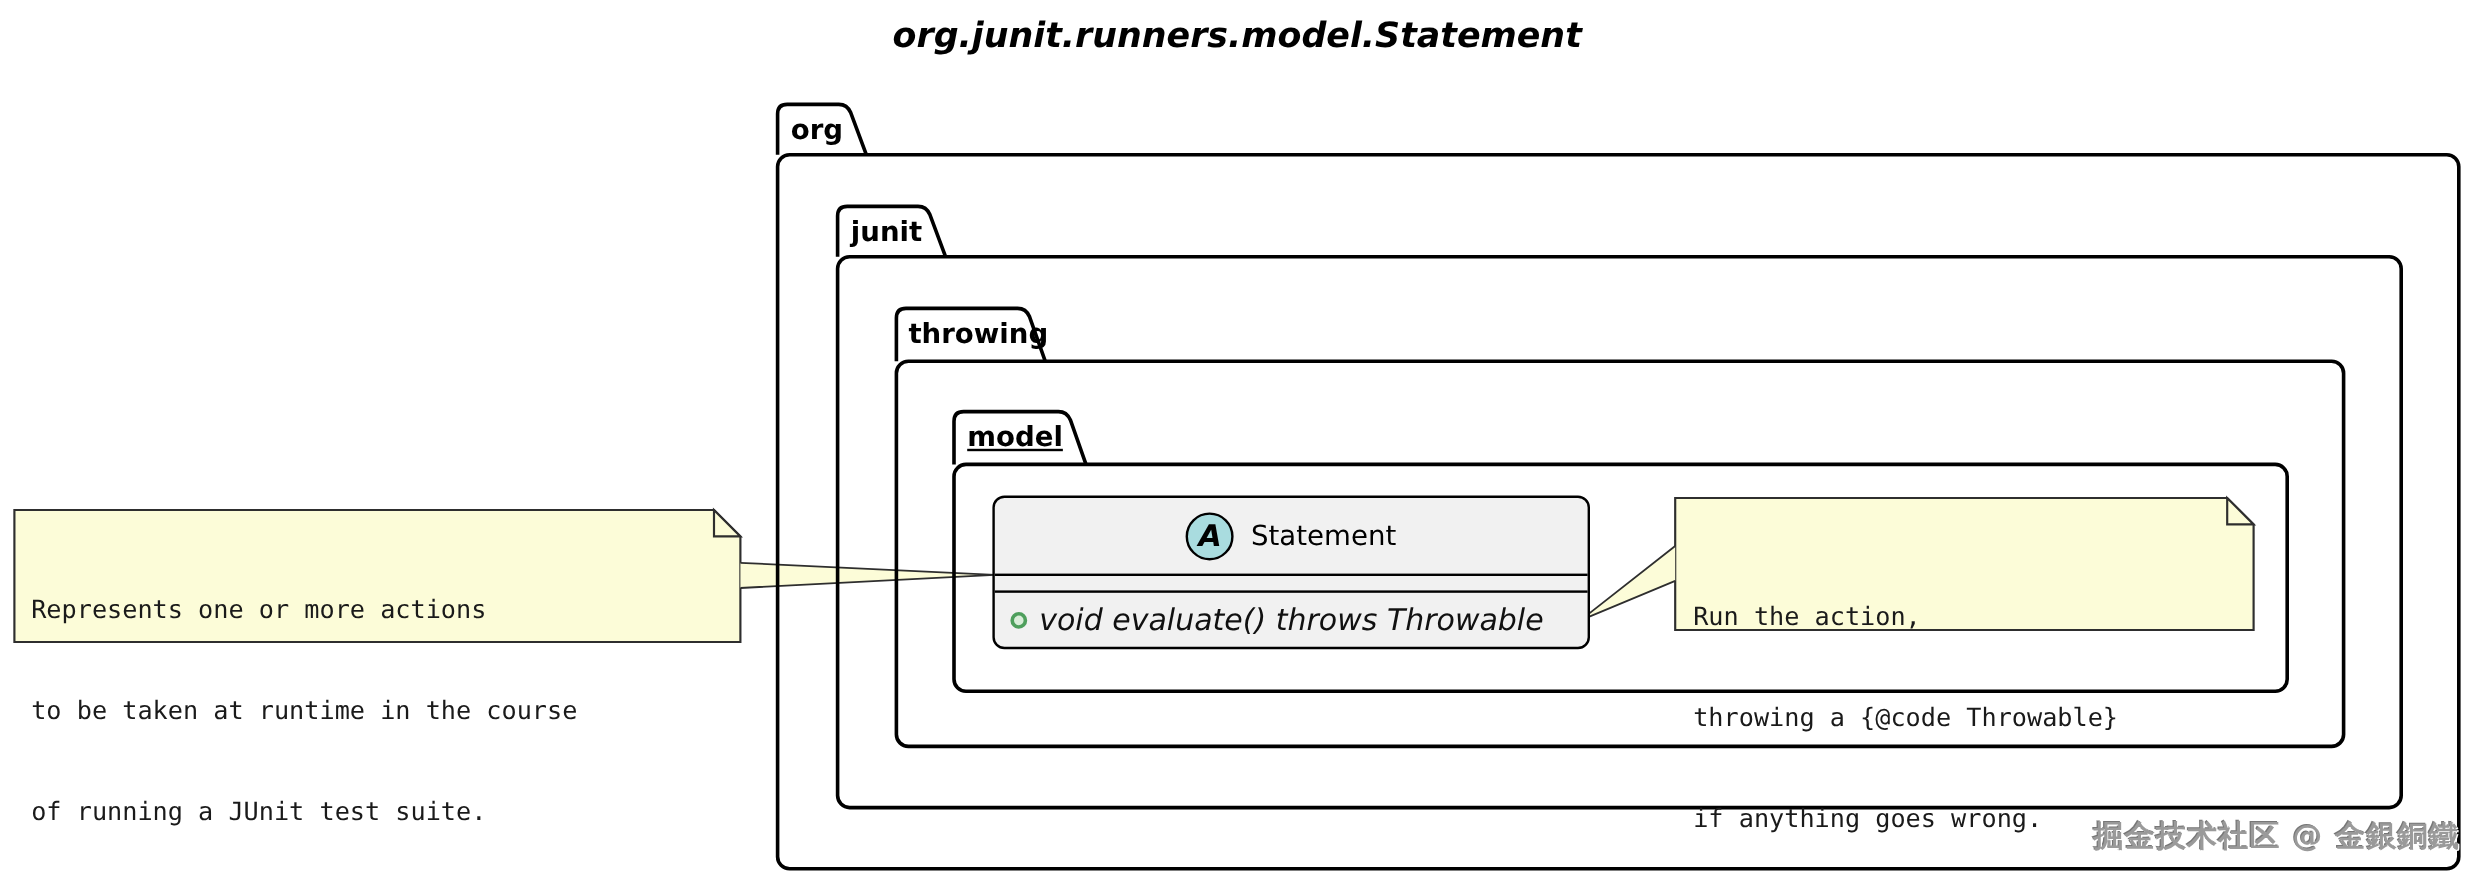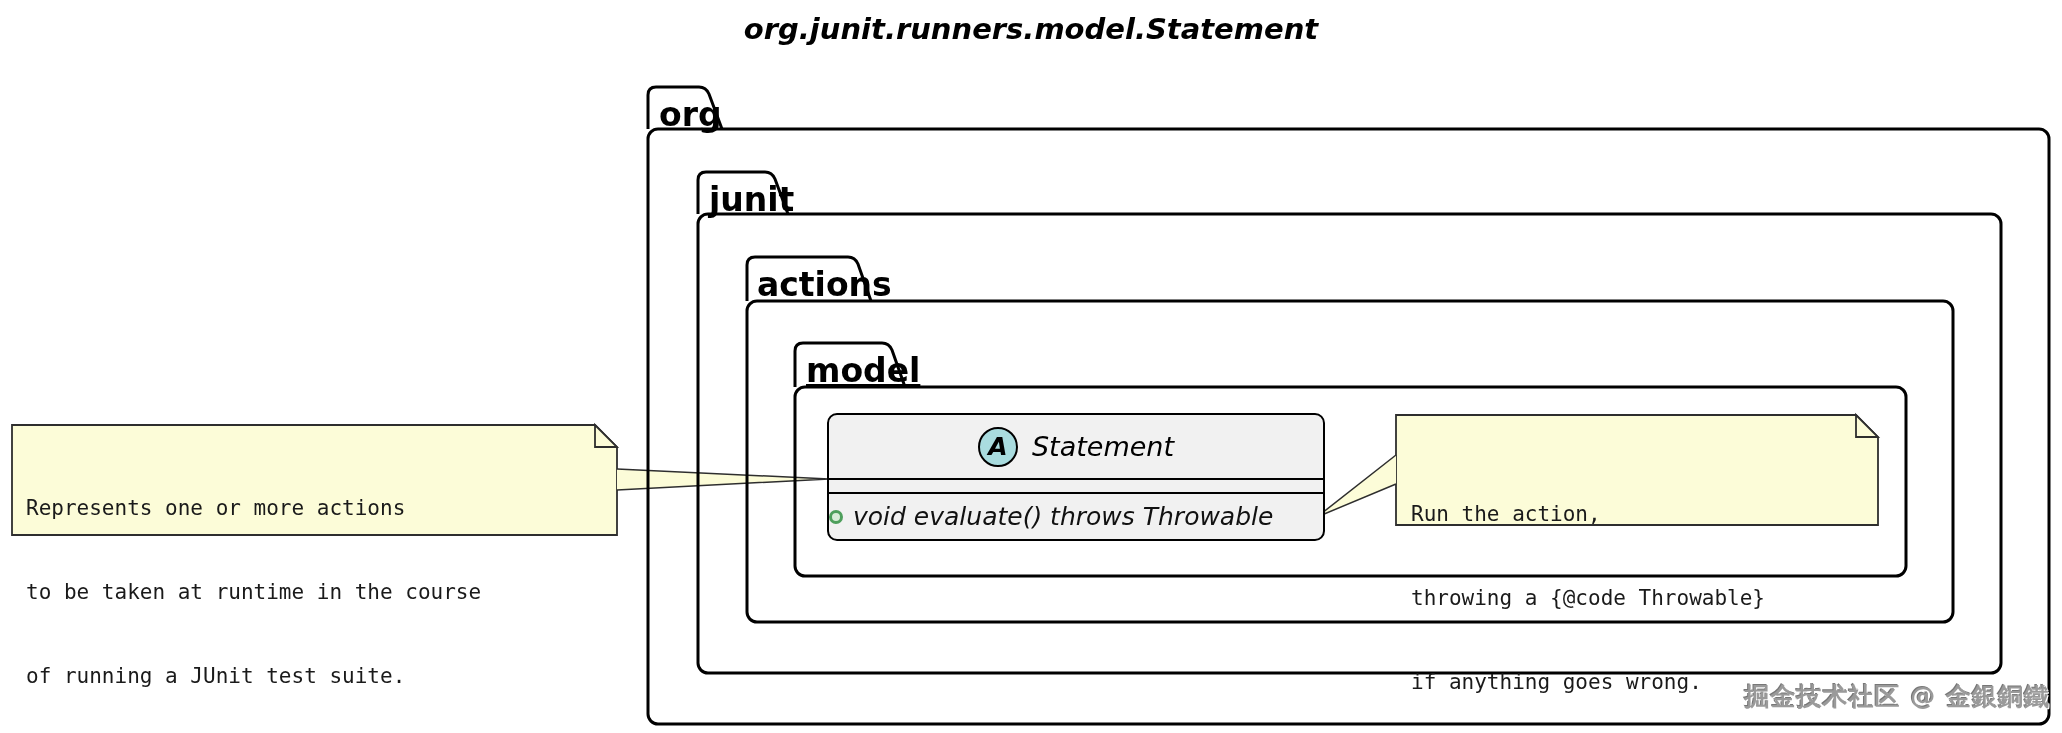--- a/index.html
+++ b/index.html
@@ -13,21 +13,21 @@
   .abs{position:absolute;}
   
   #title{
     left:12px;top:12px;width:2038px;
     text-align:center;
     font-size:29px;font-weight:bold;font-style:italic;
     color:#000;
   }
   
   .pkg-label{
-    font-size:33px;font-weight:bold;color:#000;
+    font-size:23px;font-weight:bold;color:#000;
     line-height:1;
   }
   
   #class-box{
     left:827px;top:413px;width:498px;height:128px;
     box-sizing:border-box;
     background:#F1F1F1;
     border:2px solid #000;
     border-radius:10px;
     display:flex;flex-direction:column;
@@ -37,26 +37,27 @@
   }
   #abstract-circle{
     width:40px;height:40px;border-radius:50%;
     background:#A9DCDF;border:2px solid #000;
     box-sizing:border-box;
     display:flex;align-items:center;justify-content:center;
     font-weight:bold;font-style:italic;font-size:25px;color:#000;
     flex:0 0 auto;
   }
   #class-name{
-    font-style:italic;font-size:27px;color:#000;
+    font-size:23px;color:#000;
   }
   .class-divider{height:2px;background:#000;flex:0 0 auto;}
   #class-fields{height:12px;flex:0 0 auto;}
   #class-methods{
     flex:1 1 auto;display:flex;align-items:center;gap:10px;
+    padding-left:13px;
   }
   #method-circle{
     width:8px;height:8px;border-radius:50%;
     border:3px solid #4E9F5C;background:#D9EDD9;
     flex:0 0 auto;
   }
   #method-text{
     font-style:italic;font-size:25px;color:#111;white-space:nowrap;
   }
   
@@ -121,21 +122,21 @@
       <rect x="747" y="301" width="1206" height="321" rx="10"></rect>
       <path d="M795,387 V351 Q795,343 803,343 H882 Q889,343 892,350 L905,387"></path>
       <rect x="795" y="387" width="1111" height="189" rx="10"></rect>
     </g>
   </svg>
 
   <div id="title" class="abs">org.junit.runners.model.Statement</div>
 
   <div class="abs pkg-label" style="left:659px;top:98px;">org</div>
   <div class="abs pkg-label" style="left:709px;top:183px;">junit</div>
-  <div class="abs pkg-label" style="left:757px;top:268px;">actions</div>
+  <div class="abs pkg-label" style="left:757px;top:268px;">throwing</div>
   <div class="abs pkg-label" style="left:806px;top:354px;text-decoration:underline;">model</div>
 
   <div id="class-box" class="abs">
     <div id="class-header">
       <div id="abstract-circle">
         <span>A</span>
       </div>
       <div id="class-name">Statement</div>
     </div>
     <div class="class-divider"></div>

